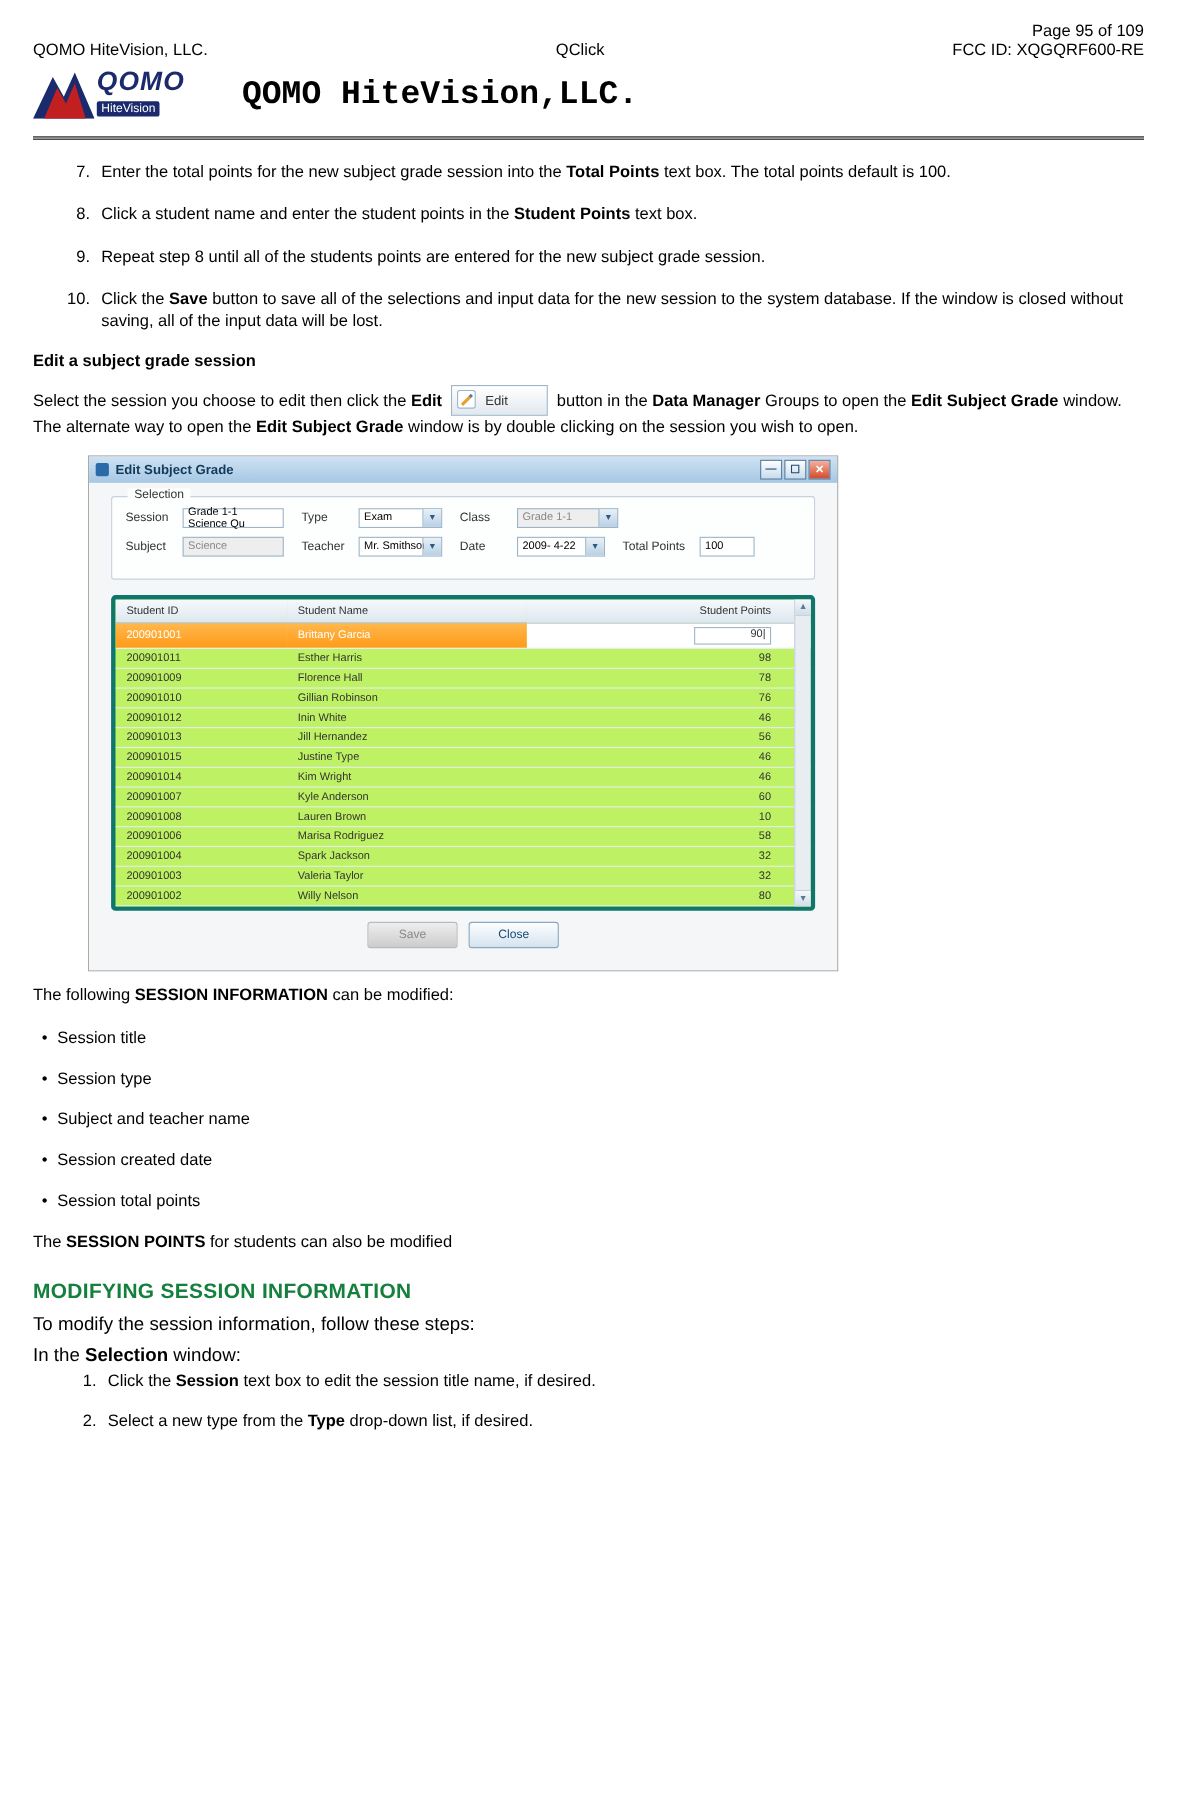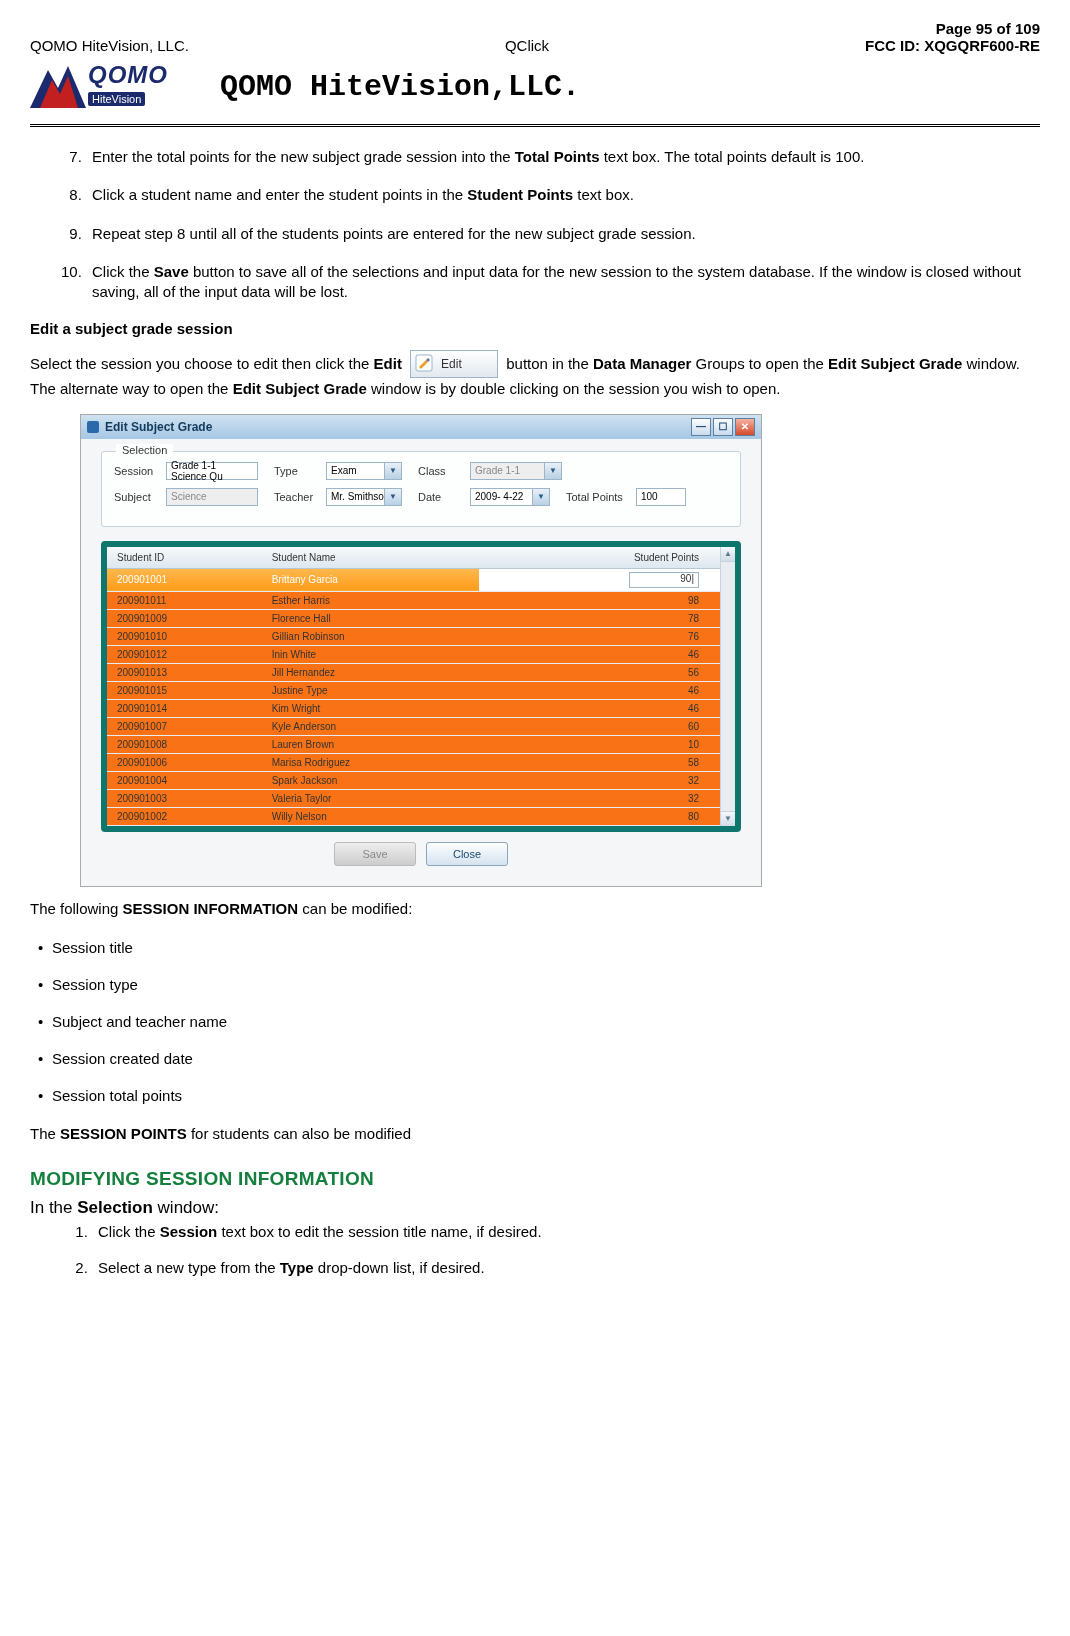--- a/index.html
+++ b/index.html
@@ -13,21 +13,21 @@
   .page {
     width: 1010px;
     margin: 0 auto;
     padding: 20px 30px;
   }
   .hdr-top {
     display: flex;
     justify-content: space-between;
     font-size: 15px;
   }
-  .hdr-top .right { text-align: center; font-weight: bold; }
+  .hdr-top .right { text-align: center; }
   .hdr-logo-row {
     display: flex;
     align-items: center;
     gap: 20px;
     margin-top: 4px;
     border-bottom: 3px double #000;
     padding-bottom: 8px;
   }
   .logo {
     width: 150px;
@@ -183,22 +183,22 @@
   .fld .ctl .dd {
     position:absolute; right:0; top:0; width:16px; height:100%;
     background:linear-gradient(#e8f0f7,#b9d0e4);
     border-left:1px solid #9db5c9;
     display:flex; align-items:center; justify-content:center;
     color:#2a5a88; font-size:8px;
   }
   .w110{width:92px} .w90{width:76px} .w80{width:80px} .w50{width:50px}
 
   .tbl-wrap {
-    background:#f97316;
-    border:6px solid #0f766e;
+    background:#bef264;
+    border:4px solid #0f766e;
     border-radius:4px;
     overflow:hidden;
   }
   table.g {
     width: 100%;
     border-collapse: collapse;
     font-size: 10px;
   }
   table.g th {
     background: linear-gradient(#f7f9fb,#dde7ef);
@@ -514,20 +514,21 @@
       <li>Subject and teacher name</li>
       <li>Session created date</li>
       <li>Session total points</li>
     </ul>
 
   <p class="para">
     <span>The </span><span class="bold">SESSION POINTS</span><span> for students can also be modified</span>
   </p>
 
   <div class="orange-h">MODIFYING SESSION INFORMATION</div>
+  <div class="subh">To modify the session information, follow these steps:</div>
   <div class="subh">
     <span>In the </span><span class="bold">Selection</span><span> window:</span>
   </div>
   <ol class="steps2">
     <li><span>Click the </span><span class="bold">Session</span><span> text box to edit the session title name, if desired.</span></li>
     <li><span>Select a new type from the </span><span class="bold">Type</span><span> drop-down list, if desired.</span></li>
   </ol>
 
 </div>
 

